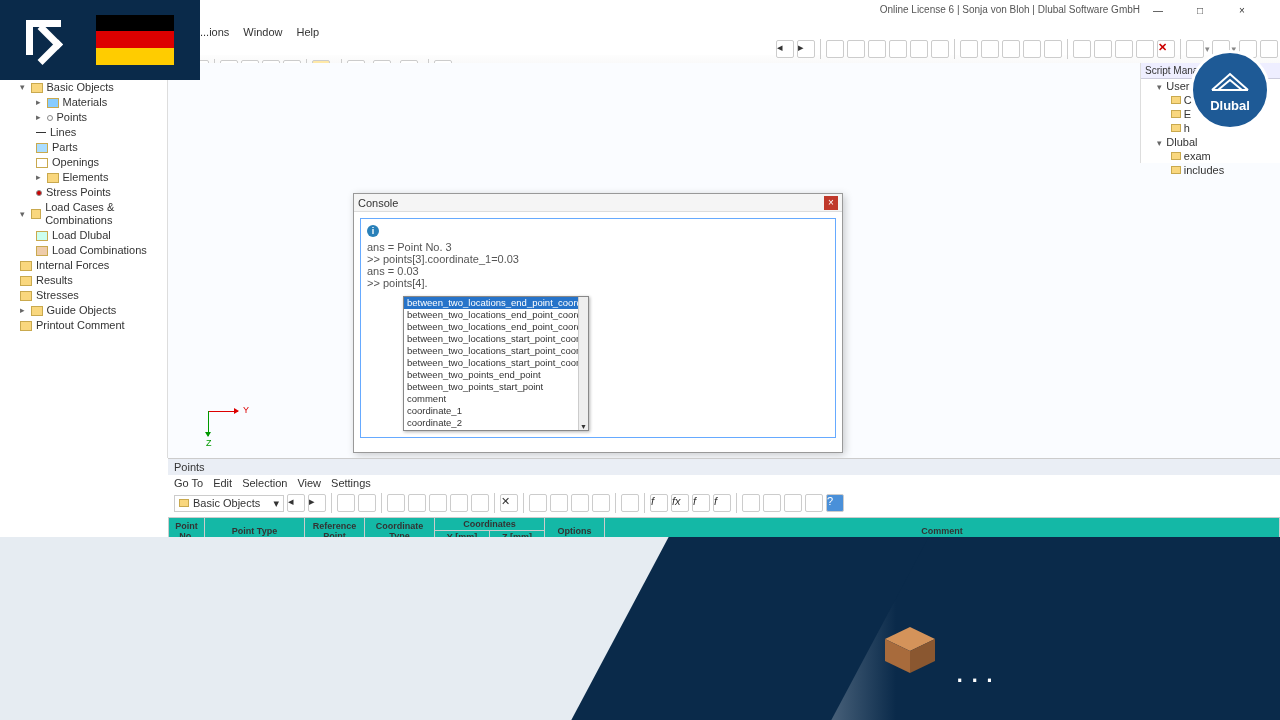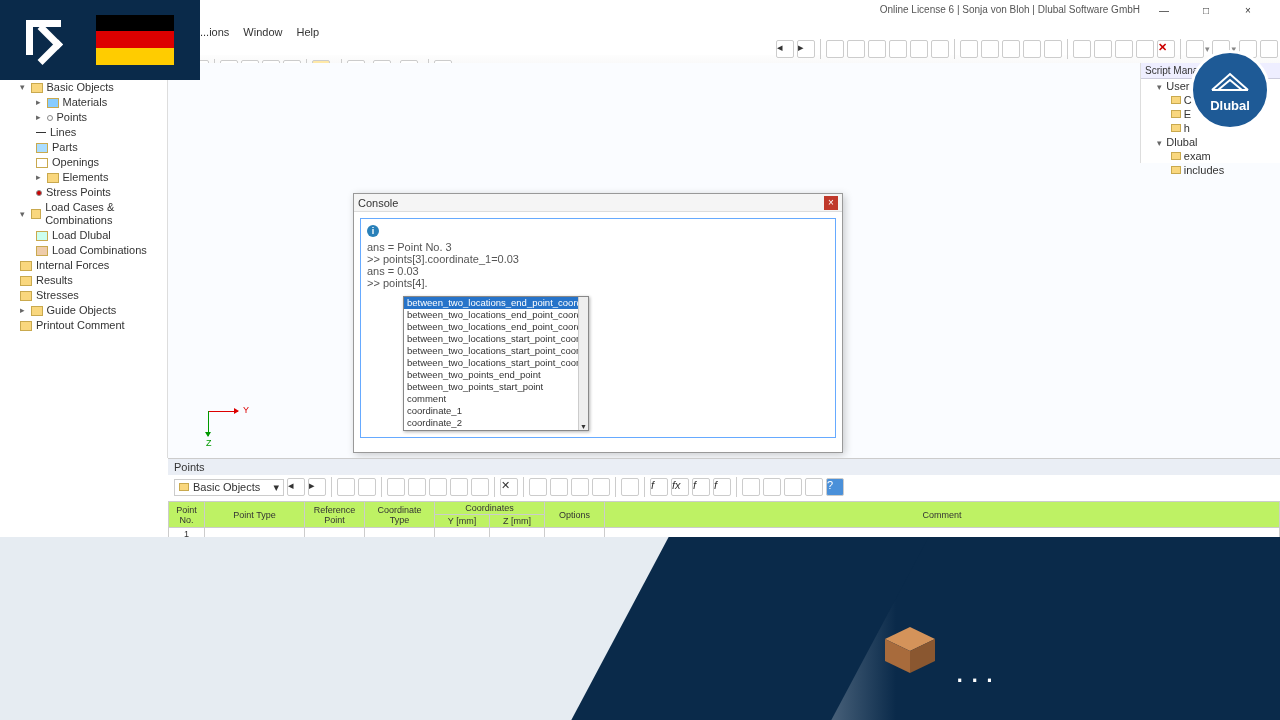--- a/index.html
+++ b/index.html
@@ -1,17 +1,17 @@
 <!DOCTYPE html>
 <html><head>
 <meta charset="utf-8">
 <style>
 *{margin:0;padding:0;box-sizing:border-box;font-family:"Segoe UI",Tahoma,sans-serif;font-size:11px;color:#333}
 body{background:#fff;width:1280px;height:720px;overflow:hidden;position:relative}
-.titlebar{height:20px;background:#fff;display:flex;align-items:center;justify-content:flex-end;padding:0 12px;gap:2px}
+.titlebar{height:20px;background:#fff;display:flex;align-items:center;justify-content:flex-end;padding:0 18px;gap:2px}
 .winbtn{width:40px;height:20px;display:flex;align-items:center;justify-content:center;font-size:10px}
 .license{position:absolute;right:140px;top:4px;font-size:10px;color:#555}
 .menubar{height:20px;padding-left:200px;display:flex;align-items:center;gap:14px;font-size:11px;position:absolute;top:22px}
 .toolbar{height:28px;margin-top:35px;padding-left:170px;display:flex;align-items:center;gap:3px;background:linear-gradient(#fdfdfd,#f0f0f0);border-bottom:1px solid #ddd}
 .tbtn{width:18px;height:18px;border:1px solid #ccc;background:#fff;border-radius:2px}
 .tsep{width:1px;height:20px;background:#ccc;margin:0 2px}
 .drop{font-size:9px;color:#888;margin-left:-2px}
 .toolbar-right{position:absolute;right:2px;top:35px;display:flex;gap:3px;align-items:center;height:28px}
 .nav-tree{position:absolute;left:0;top:63px;width:168px;height:395px;background:#fff;border-right:1px solid #ddd;padding:2px;overflow:hidden}
 .tree-item{display:flex;align-items:center;gap:4px;padding:1px 0;line-height:13px}
@@ -39,21 +39,21 @@
 .ac-scroll:after{content:'▼';position:absolute;bottom:0;font-size:7px;left:1px}
 .script-mgr{position:absolute;right:0;top:63px;width:140px;background:#fff;border-left:1px solid #ddd;height:100px}
 .sm-title{background:#eef;padding:2px 4px;font-size:10px;border-bottom:1px solid #ccd}
 .sm-item{padding:1px 4px 1px 16px;font-size:10px}
 .points-panel{position:absolute;left:168px;right:0;top:458px;height:80px;background:#fff;border-top:1px solid #ccc}
 .pp-title{background:#eaeef5;padding:2px 6px;font-size:11px}
 .pp-menu{padding:2px 6px;display:flex;gap:10px;font-size:10px}
 .pp-toolbar{padding:2px 6px;display:flex;gap:3px;align-items:center}
 .pp-drop{border:1px solid #ccc;padding:1px 4px;width:110px;font-size:10px;background:#fff;display:flex;align-items:center;gap:4px}
 .pp-table{border-collapse:collapse;width:100%;margin-top:2px}
-.pp-table th{border:1px solid #ccc;background:#bef264;font-size:9px;font-weight:normal;padding:1px 4px;text-align:center}
+.pp-table th{border:1px solid #ccc;background:#14b8a6;font-size:9px;font-weight:bold;padding:1px 4px;text-align:center}
 .pp-table td{border:1px solid #ccc;font-size:9px;padding:1px 4px;text-align:center;height:12px}
 .banner{position:absolute;left:0;bottom:0;width:1280px;height:183px;background:linear-gradient(90deg,#e6ecf2 0%,#e6ecf2 52%,#0a2a4a 70%,#0a2a4a 100%)}
 .banner-title{position:absolute;left:60px;top:28px;font-size:37px;color:#0a2a4a;font-weight:600;line-height:1.15}
 .diag{position:absolute;left:620px;top:0;width:260px;height:183px;background:#0a2a4a;transform:skewX(-28deg)}
 .cube{position:absolute;right:340px;bottom:45px;width:60px;height:50px}
 .dots{position:absolute;right:280px;bottom:30px;color:#fff;font-size:32px;letter-spacing:6px}
 .flag-box{position:absolute;left:0;top:0;width:200px;height:80px;background:#0a2a4a;display:flex;align-items:center}
 .arrow-ic{width:80px;height:80px;position:relative}
 .arrow-ic:before{content:"";position:absolute;left:28px;top:30px;width:22px;height:22px;border-right:7px solid #fff;border-bottom:7px solid #fff;transform:rotate(-45deg)}
 .arrow-ic:after{content:"";position:absolute;left:26px;top:20px;width:28px;height:28px;border-left:7px solid #fff;border-top:7px solid #fff}
@@ -268,20 +268,27 @@
   <div class="sm-item" style="padding-left:30px"><span class="ic" style="width:10px;height:8px"></span> <span>C</span></div>
   <div class="sm-item" style="padding-left:30px"><span class="ic" style="width:10px;height:8px"></span> <span>E</span></div>
   <div class="sm-item" style="padding-left:30px"><span class="ic" style="width:10px;height:8px"></span> <span>h</span></div>
   <div class="sm-item"><span class="exp">▾</span> <span>Dlubal</span></div>
   <div class="sm-item" style="padding-left:30px"><span class="ic" style="width:10px;height:8px"></span> <span>exam</span></div>
   <div class="sm-item" style="padding-left:30px"><span class="ic" style="width:10px;height:8px"></span> <span>includes</span></div>
 </div>
 
 <div class="points-panel">
   <div class="pp-title">Points</div>
+  <div class="pp-menu">
+    <span>Go To</span>
+    <span>Edit</span>
+    <span>Selection</span>
+    <span>View</span>
+    <span>Settings</span>
+  </div>
   <div class="pp-toolbar">
     <div class="pp-drop">
         <span class="ic" style="width:10px;height:8px"></span>
         <span>Basic Objects</span>
         <span style="margin-left:auto">▾</span>
       </div>
     <div class="tbtn">◂</div>
       <div class="tbtn">▸</div>
     <div class="tsep"></div>
     <div class="tbtn"></div>

